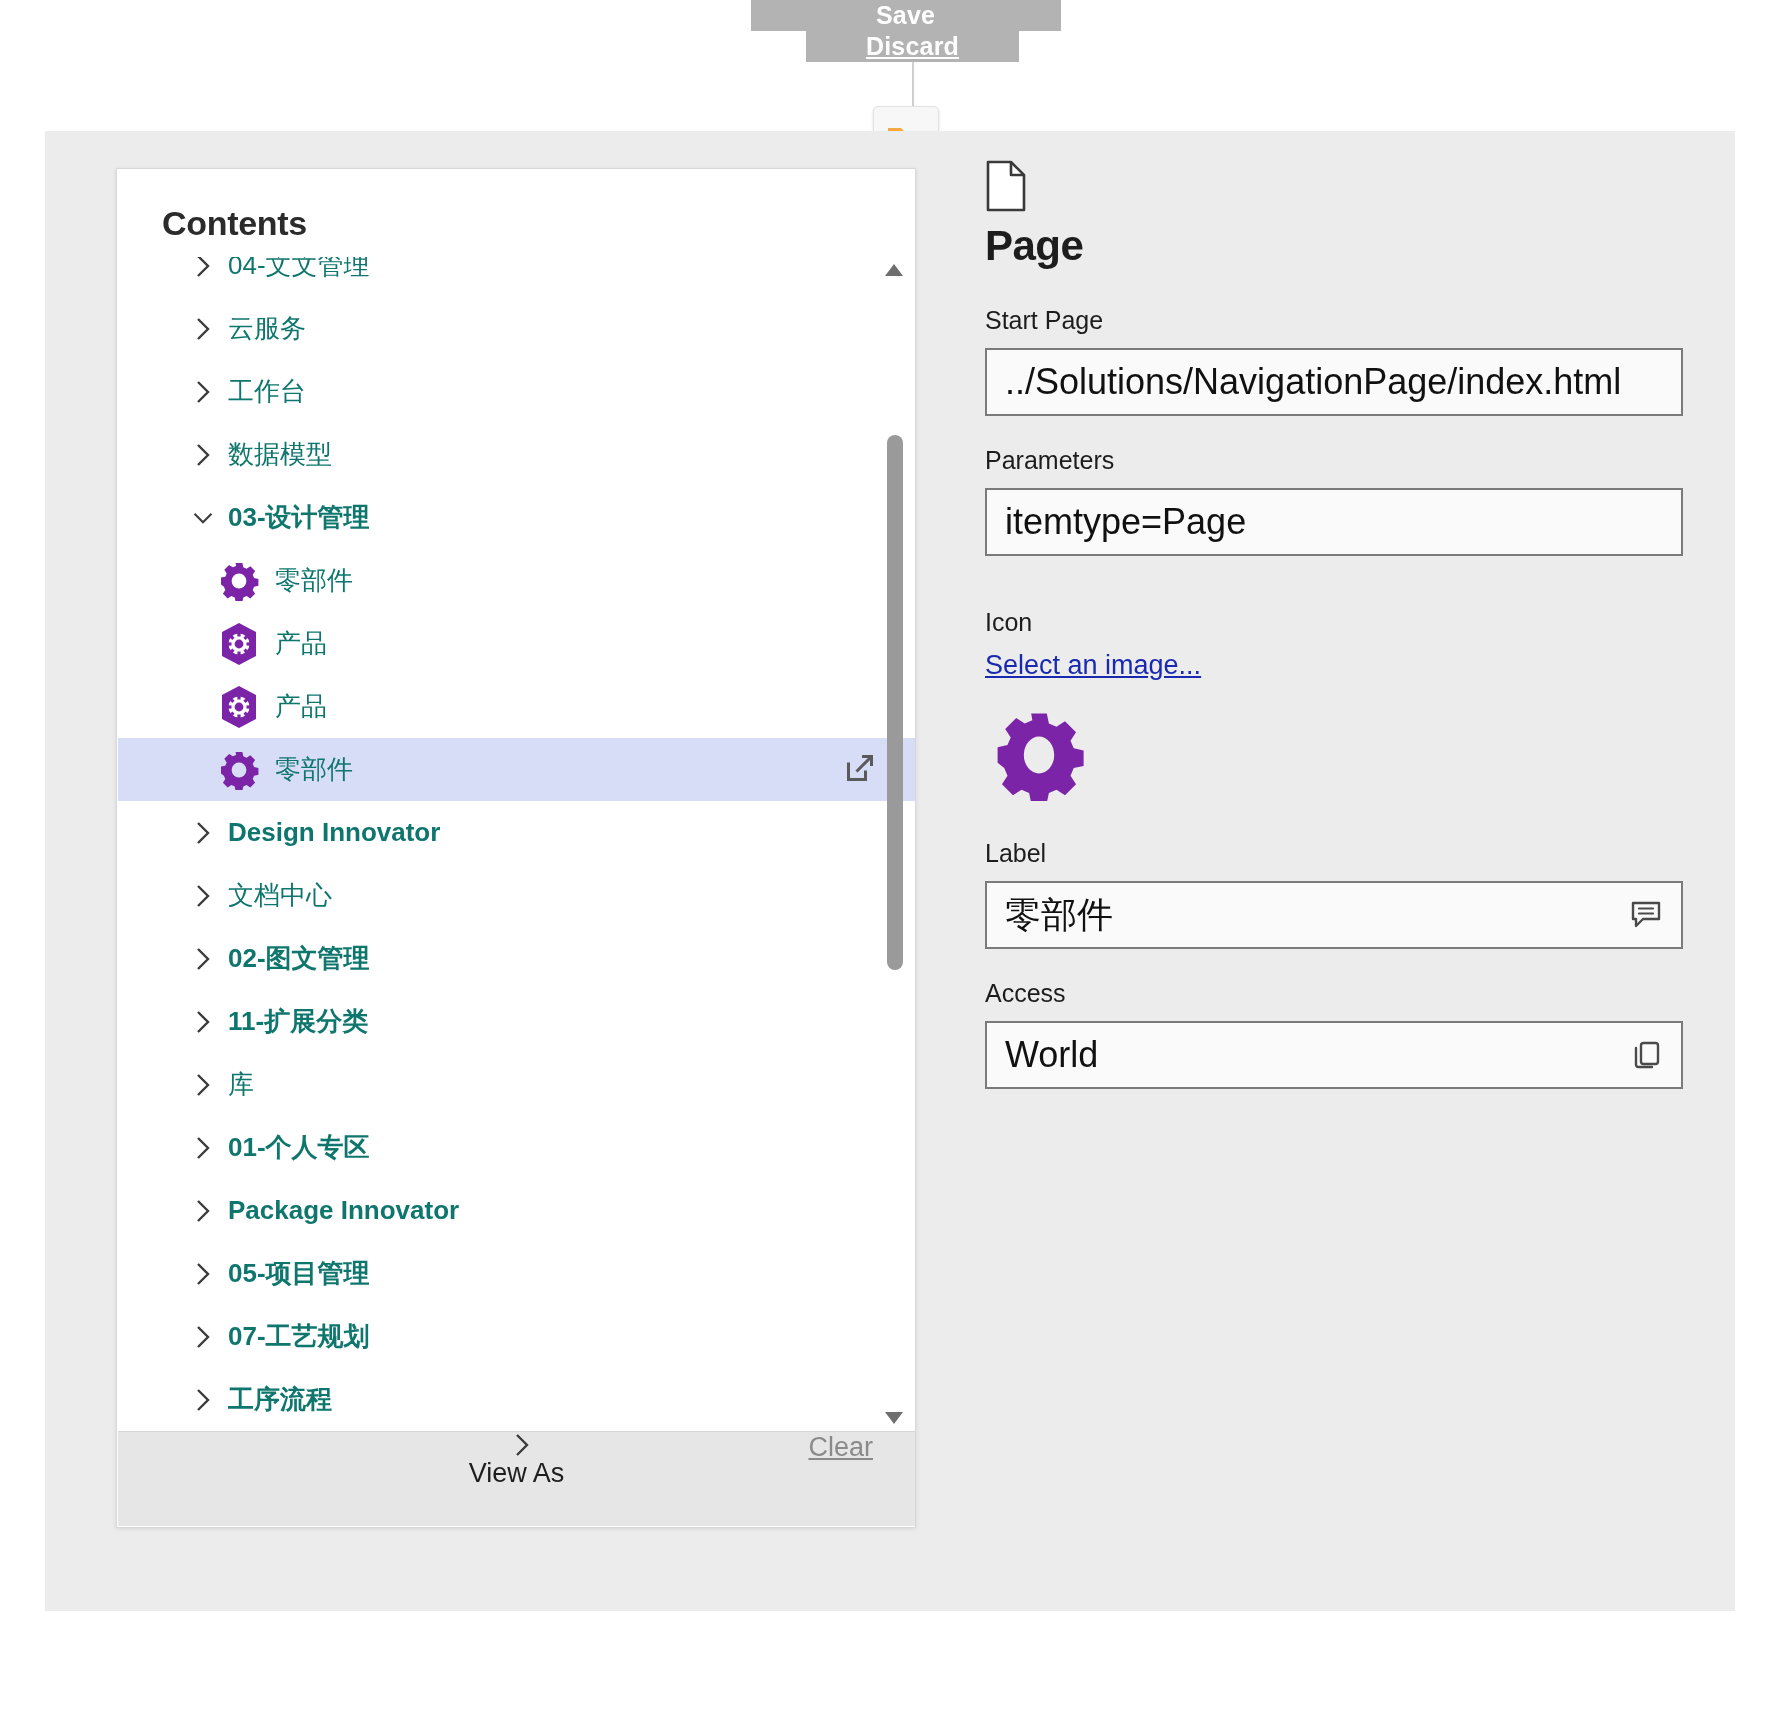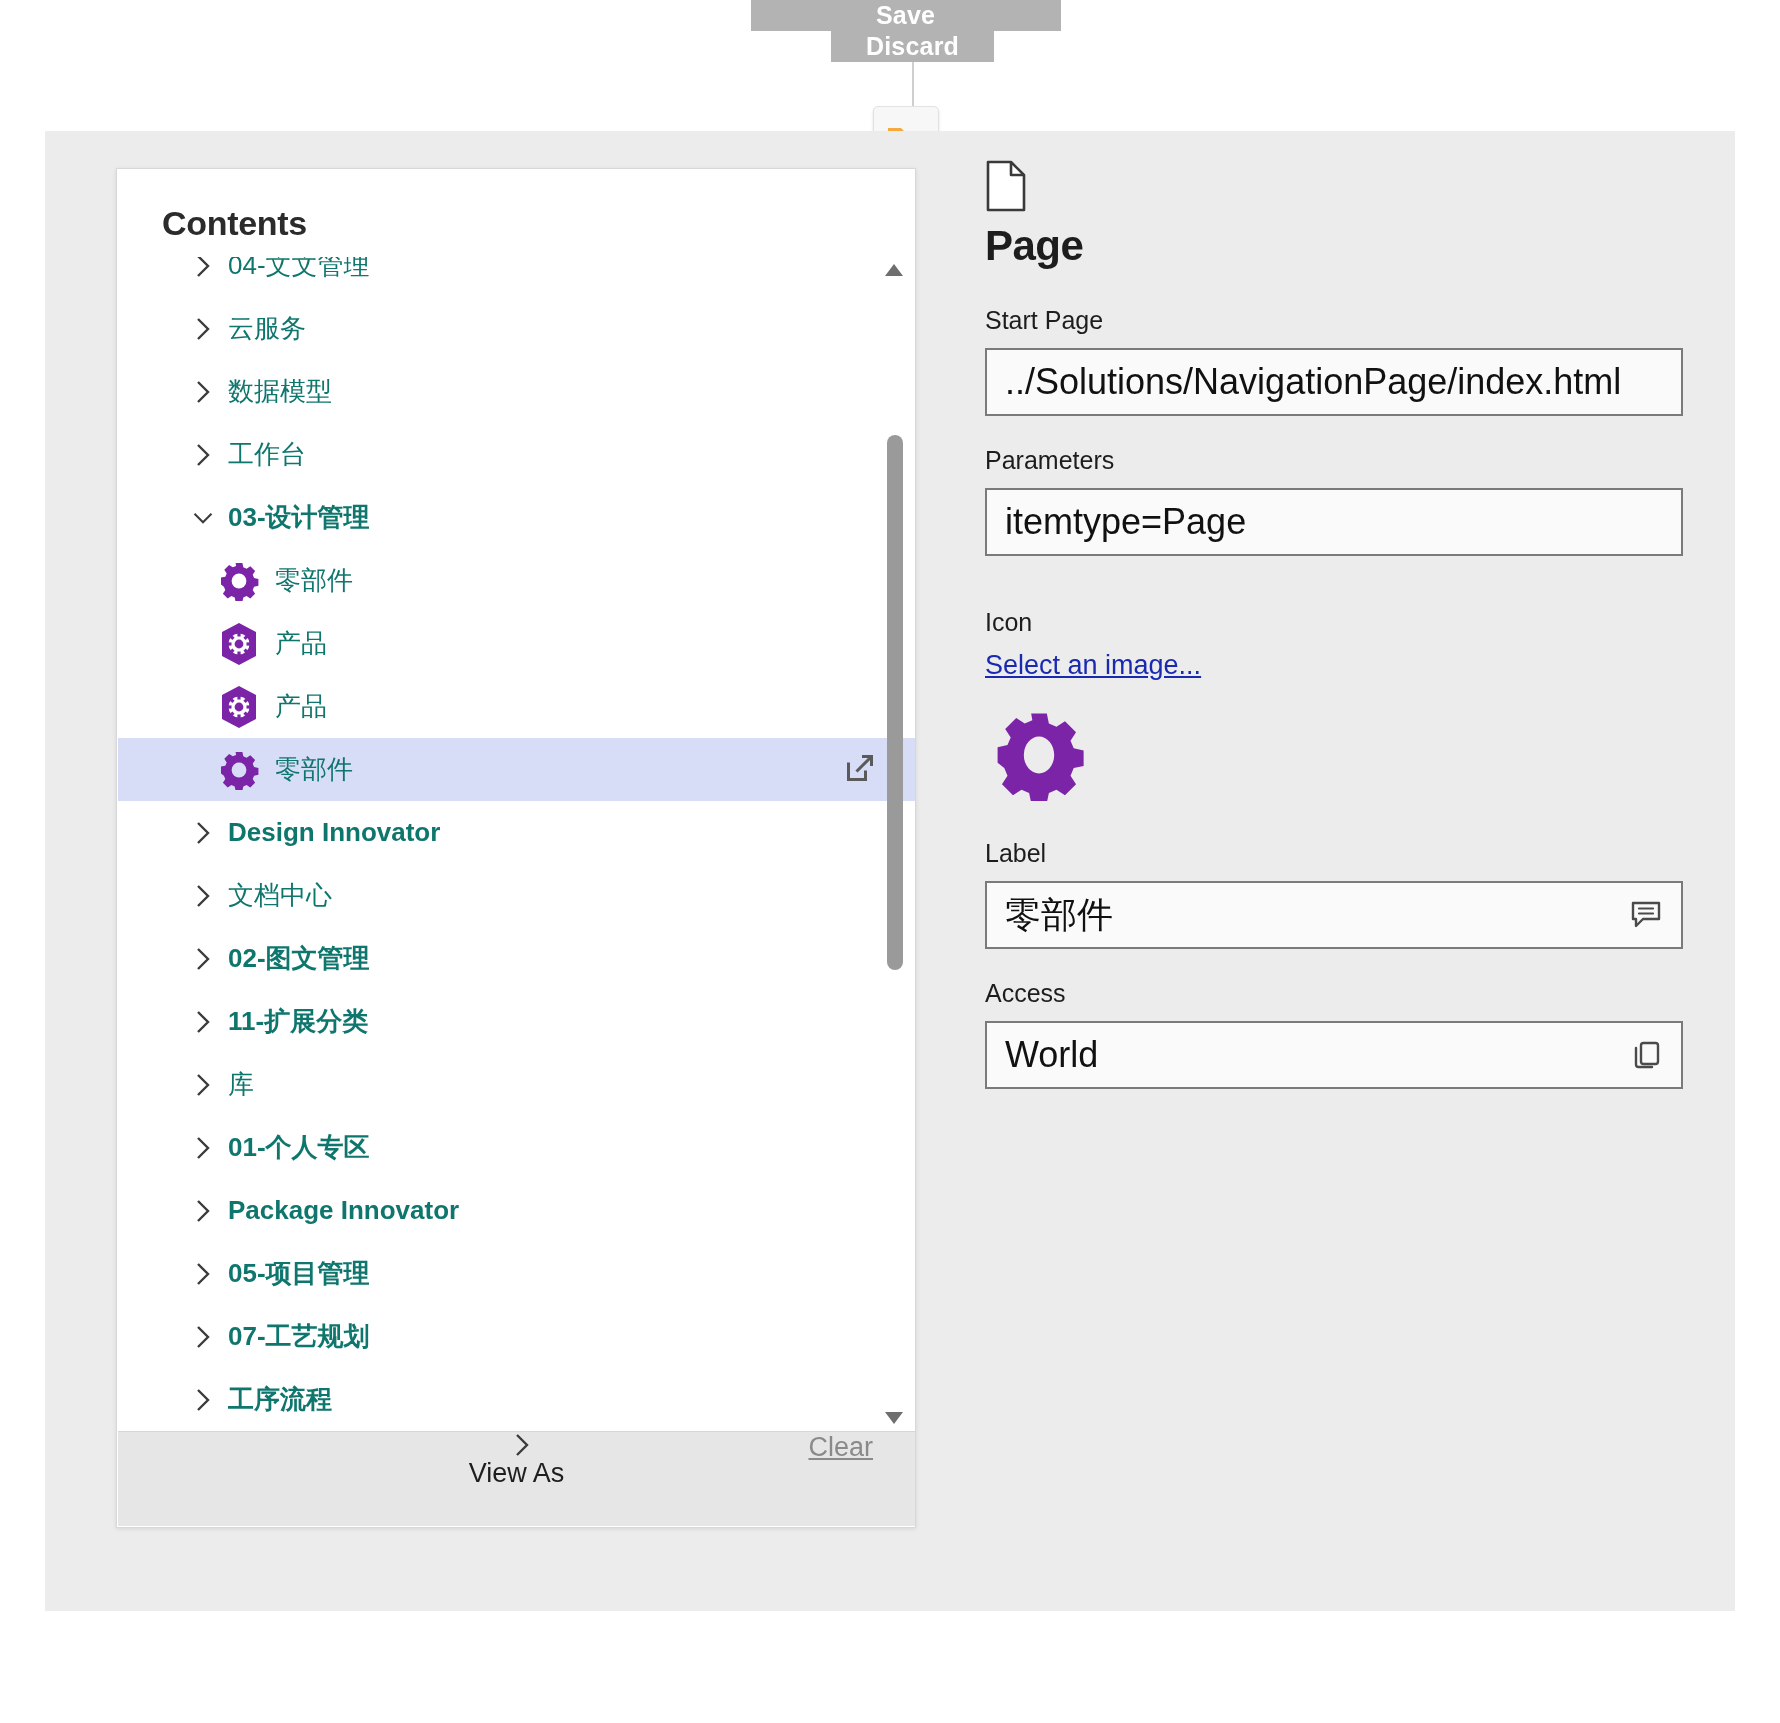--- a/index.html
+++ b/index.html
@@ -34,21 +34,21 @@
     background: #b3b3b3;
     border: none;
     color: #ffffff;
     font-size: 25px;
     font-weight: bold;
     font-family: "Liberation Sans", sans-serif;
     cursor: default;
     margin-right: 14px;
     letter-spacing: .2px;
   }
-  #btn-discard { width: 163px; margin-right: 0; }
+  #btn-discard { width: 213px; margin-right: 0; text-decoration: underline; }
   .tb-sep {
     width: 2px;
     height: 44px;
     background: #cfcfcf;
     margin: 0 22px;
     flex: 0 0 auto;
   }
   .tb-btn {
     width: 66px;
     height: 68px;
@@ -410,30 +410,30 @@
           </span>
           <span class="tree-label">云服务</span>
         </div>
 
         <div class="tree-row">
           <span class="chev">
             <svg width="16" height="26" viewBox="0 0 16 26">
                 <polyline points="3,3 13,13 3,23" fill="none" stroke="#3b3b3b" stroke-width="2.4"></polyline>
               </svg>
           </span>
+          <span class="tree-label">工作台</span>
+        </div>
+
+        <div class="tree-row">
+          <span class="chev">
+            <svg width="16" height="26" viewBox="0 0 16 26">
+                <polyline points="3,3 13,13 3,23" fill="none" stroke="#3b3b3b" stroke-width="2.4"></polyline>
+              </svg>
+          </span>
           <span class="tree-label">数据模型</span>
-        </div>
-
-        <div class="tree-row">
-          <span class="chev">
-            <svg width="16" height="26" viewBox="0 0 16 26">
-                <polyline points="3,3 13,13 3,23" fill="none" stroke="#3b3b3b" stroke-width="2.4"></polyline>
-              </svg>
-          </span>
-          <span class="tree-label">工作台</span>
         </div>
 
         <div class="tree-row bold">
           <span class="chev">
             <svg width="26" height="18" viewBox="0 0 26 18">
                 <polyline points="3,4 13,14 23,4" fill="none" stroke="#3b3b3b" stroke-width="2.4"></polyline>
               </svg>
           </span>
           <span class="tree-label">03-设计管理</span>
         </div>

